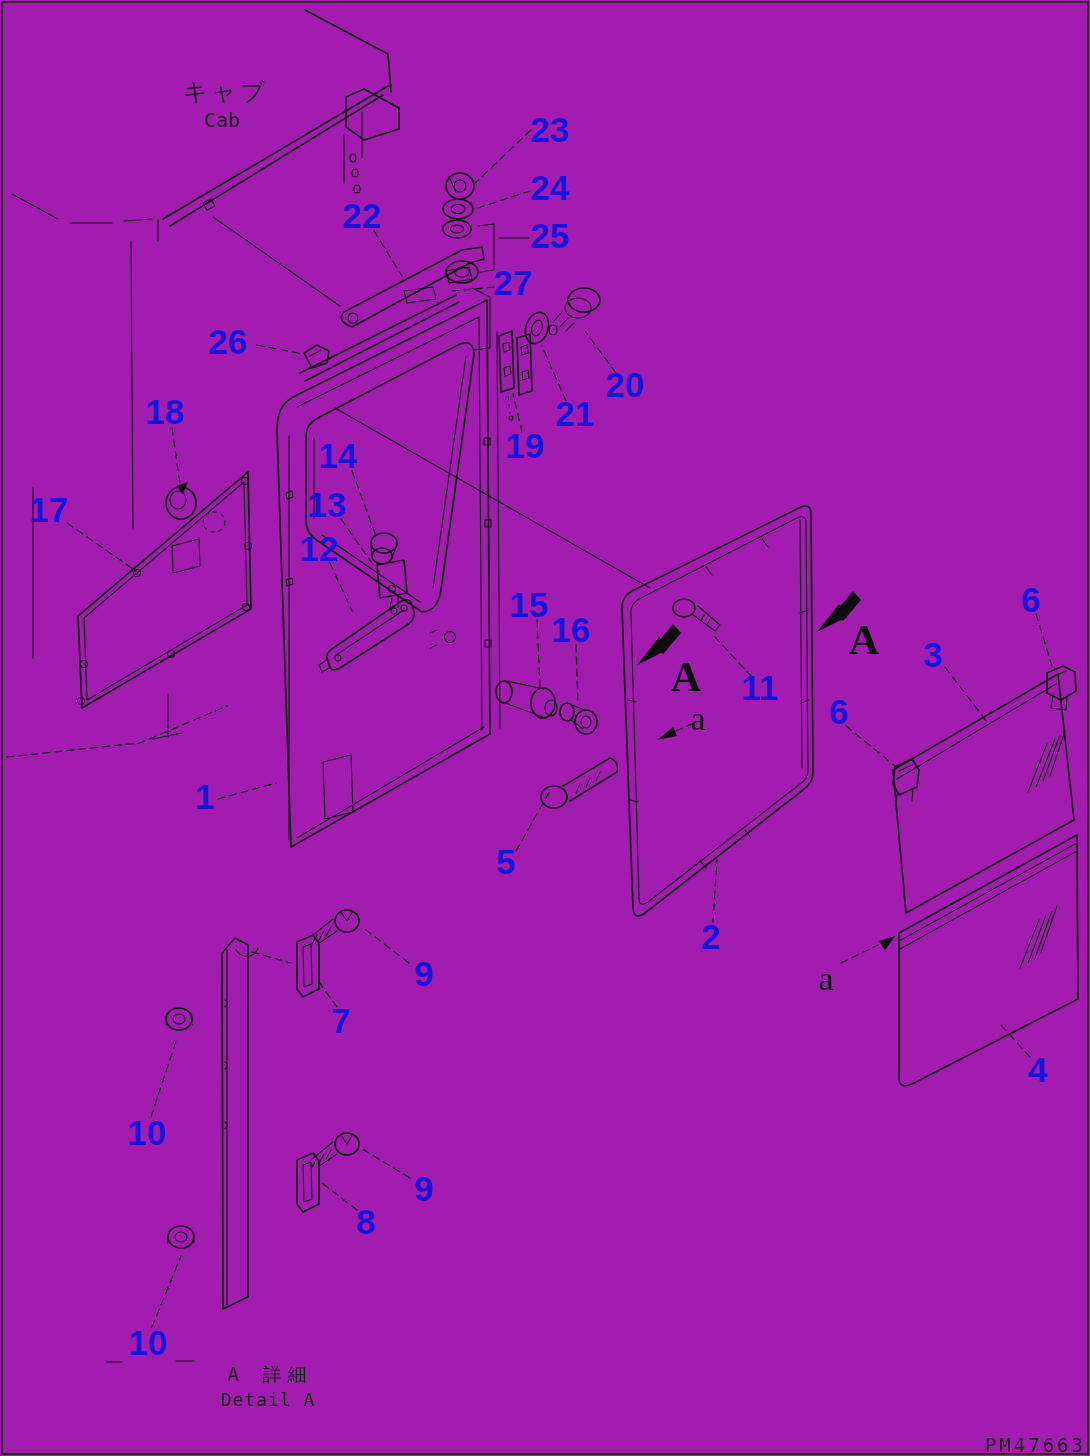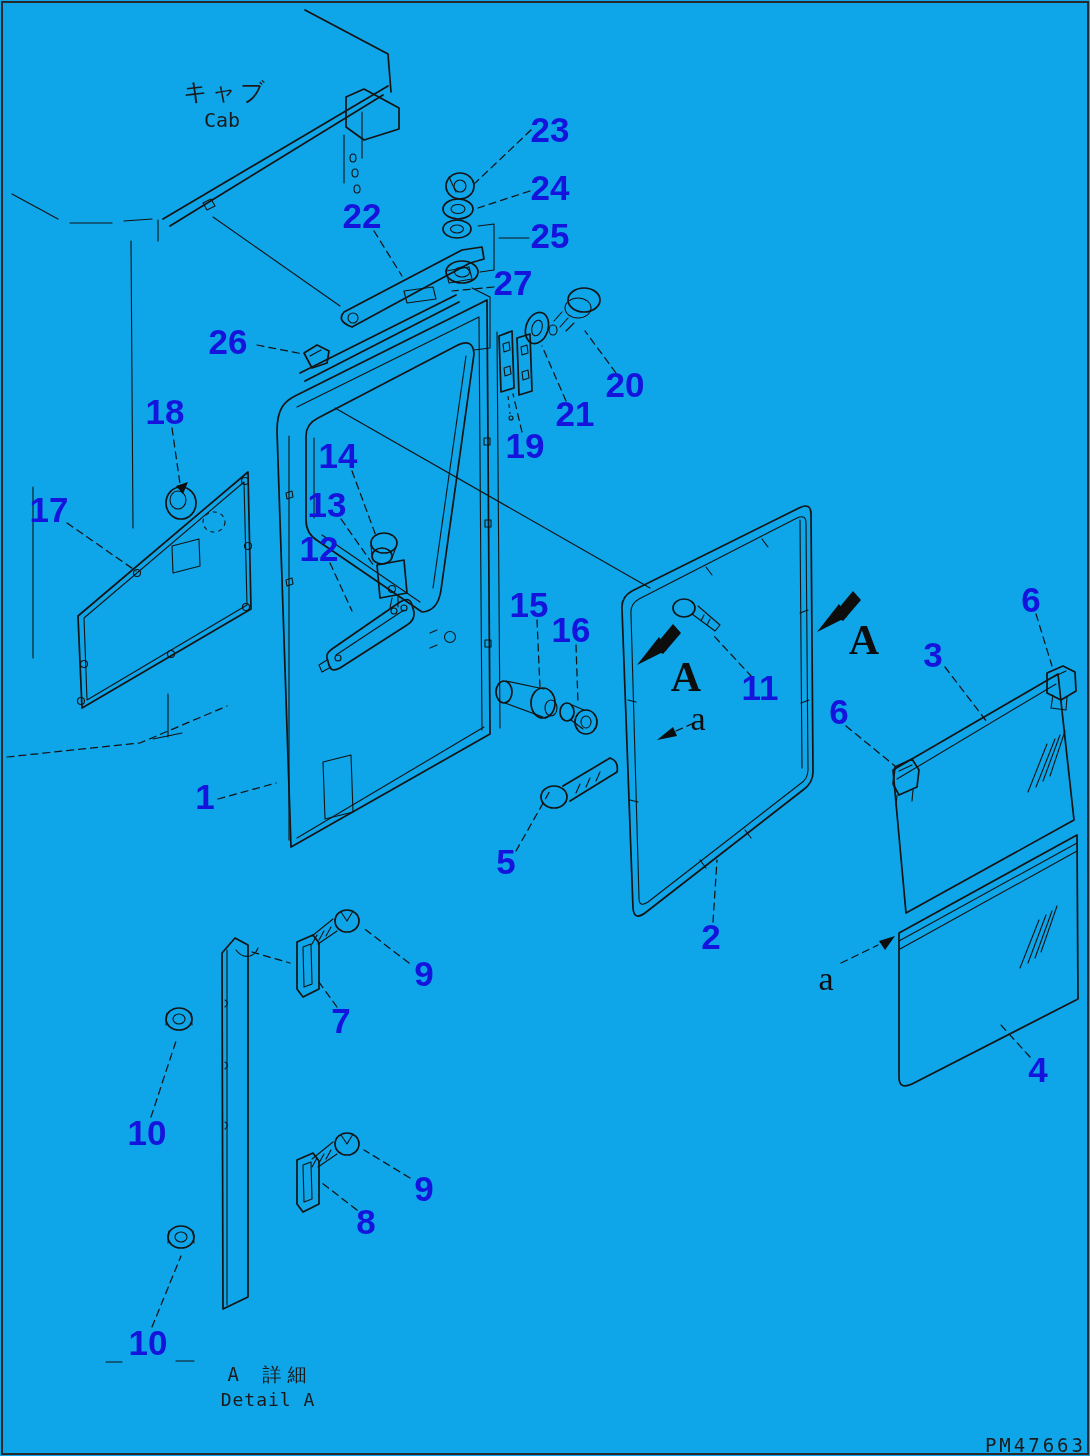--- a/index.html
+++ b/index.html
@@ -1,16 +1,16 @@
 <!DOCTYPE html>
 <html style="--blue: #1414dc;"><head>
 <meta charset="utf-8">
 <style>
   html,body{margin:0;padding:0;background:#e8e8e8;}
-  #page{position:relative;width:1090px;height:1456px;background:#0ea5e9;margin:0 auto;
+  #page{position:relative;width:1090px;height:1456px;background:#a21caf;margin:0 auto;
         font-family:"Liberation Sans",sans-serif;overflow:hidden;}
   svg{position:absolute;left:0;top:0;}
   .ln{fill:none;stroke:#141414;stroke-width:1.7;stroke-linecap:round;stroke-linejoin:round;}
   .lt{fill:none;stroke:#141414;stroke-width:1.1;stroke-linecap:round;stroke-linejoin:round;}
   .dash{fill:none;stroke:#141414;stroke-width:1.25;stroke-dasharray:7 5;stroke-linecap:round;}
   .dashf{fill:none;stroke:#141414;stroke-width:1.1;stroke-dasharray:4 4;}
   .blk{fill:#0d0d0d;stroke:none;}
   .plabel{font-family:"Liberation Sans",sans-serif;font-weight:bold;font-size:35px;fill:var(--blue,#1414dc);}
   .vA{font-family:"Liberation Serif",serif;font-weight:bold;font-size:42px;fill:#0d0d0d;}
   .va{font-family:"Liberation Serif",serif;font-size:34px;fill:#0d0d0d;}

